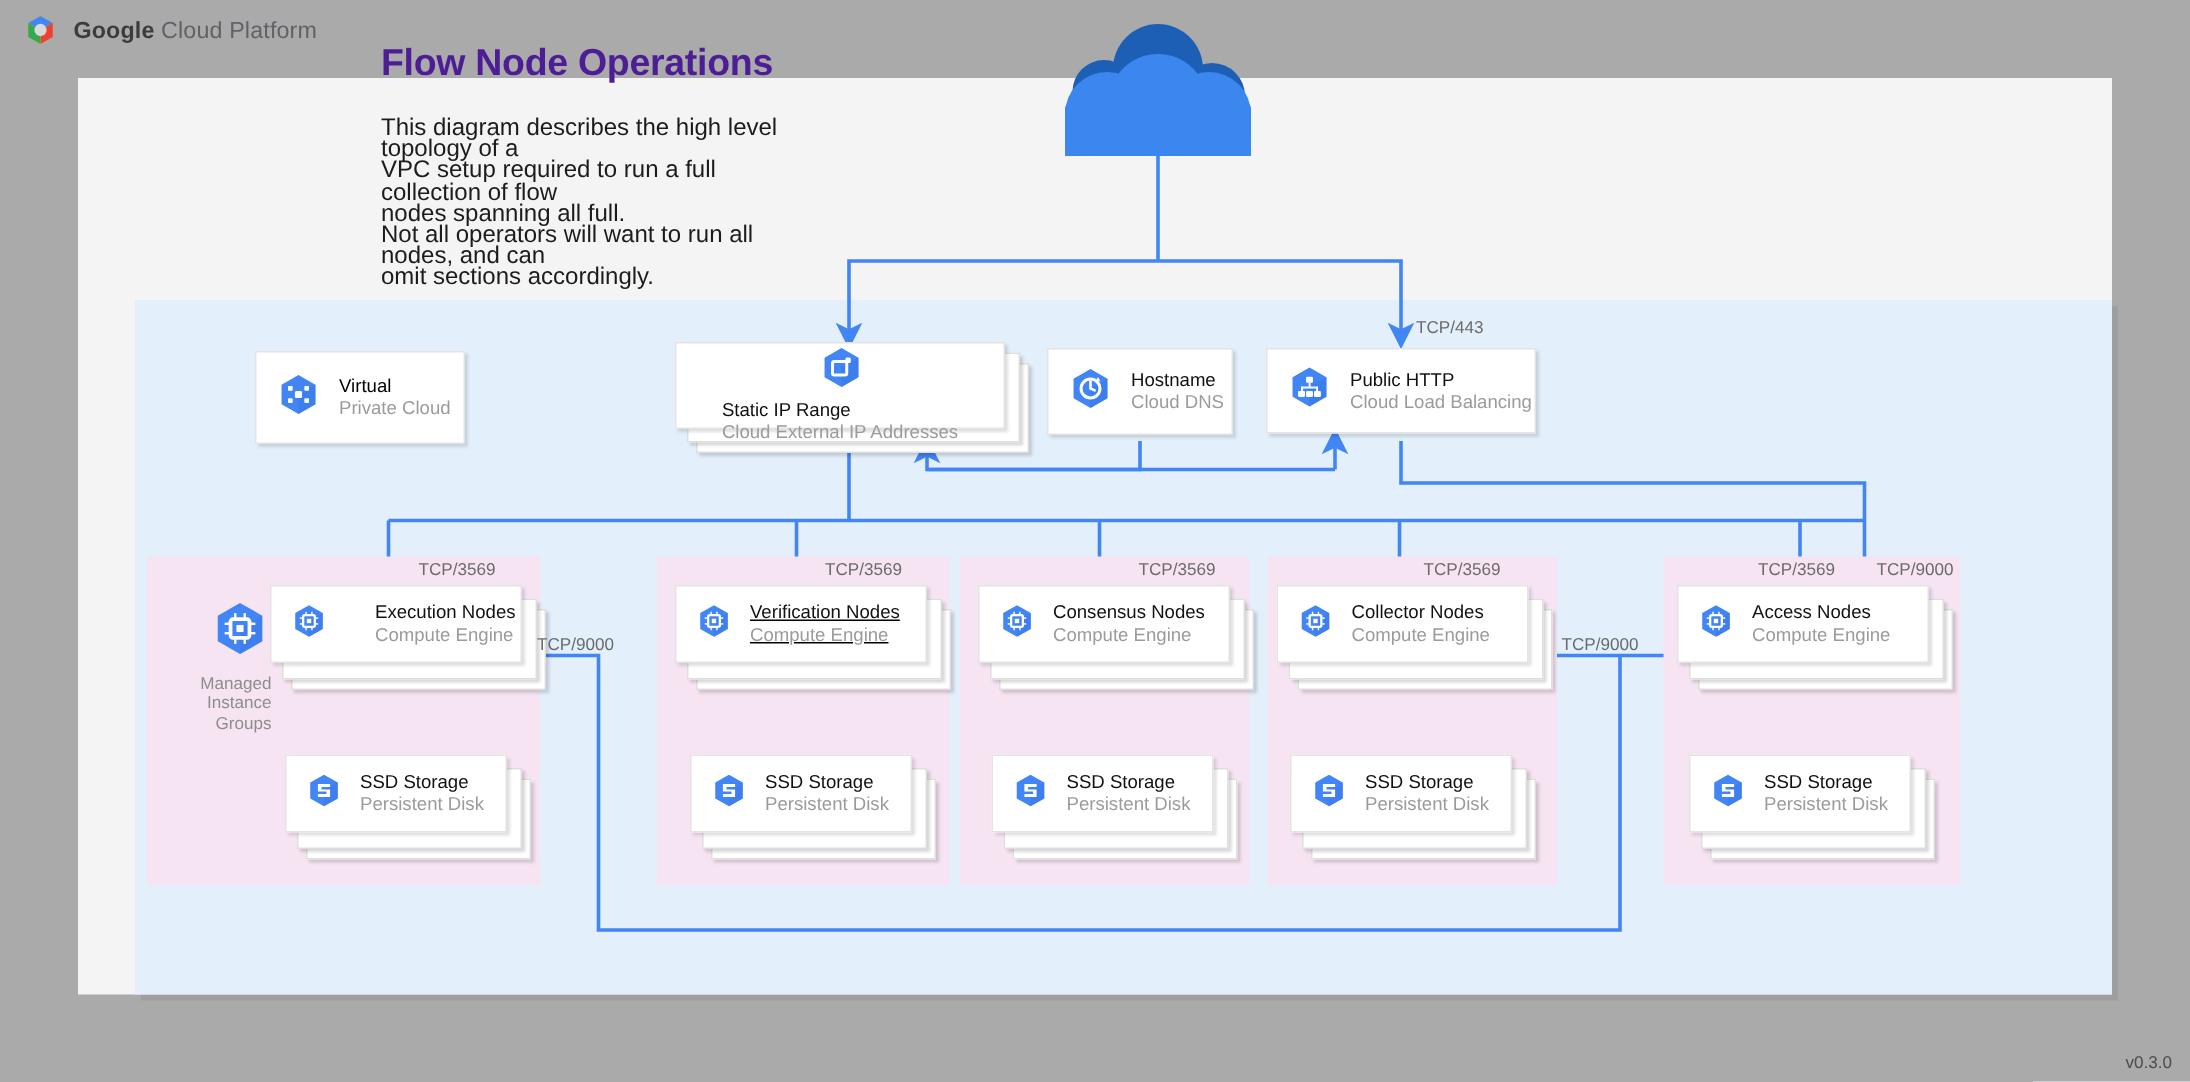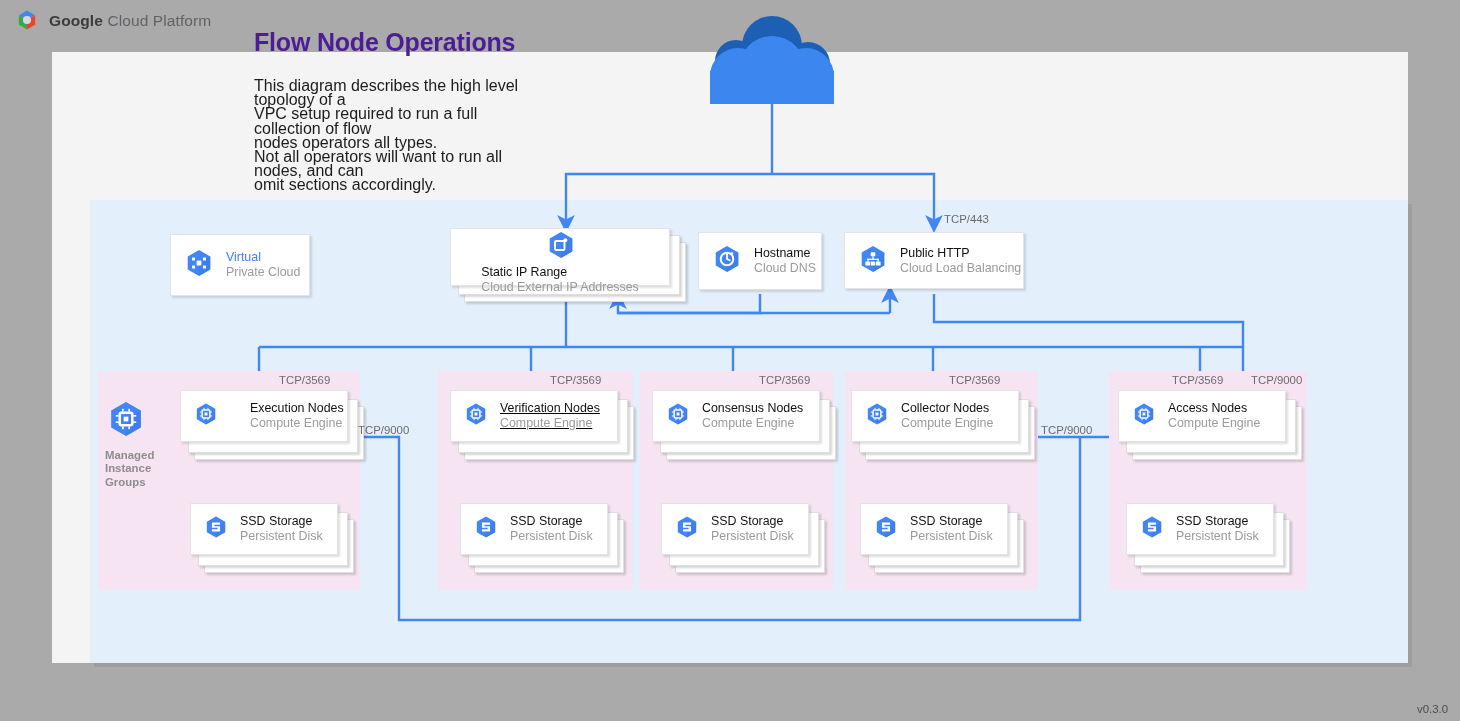--- a/index.html
+++ b/index.html
@@ -58,37 +58,37 @@
     position:absolute;background:#ffffff;border:1px solid #e3e3e3;
     display:flex;align-items:center;
     box-sizing:border-box;
     box-shadow:2px 2px 2px rgba(0,0,0,.13);
     z-index:3;
   }
   .card .ico{flex:0 0 auto;margin-left:12px;margin-right:11px;}
   .card .txt{display:flex;flex-direction:column;justify-content:center;}
   .card .t1{font-size:12.4px;color:#111;line-height:15px;white-space:nowrap;}
   .card .t2{font-size:12.4px;color:#9b9b9b;line-height:15px;white-space:nowrap;}
-  .card.muted .t1{color:#3b82f6;}
+  .card.muted .t1{color:#000000;}
 
   
   .stack{position:absolute;z-index:2;}
   .stack i{
     position:absolute;display:block;background:#fff;
     border:1px solid #dedede;
     box-shadow:2px 2px 2px rgba(0,0,0,.16);
   }
 
   
   .group{
     position:absolute;background:#f7e4f3;z-index:1;
   }
   .mig{
-    position:absolute;z-index:3;width:76px;text-align:left;
-    font-size:11.4px;font-weight:bold;color:#8d8d8d;line-height:13.5px;
+    position:absolute;z-index:3;width:76px;text-align:right;
+    font-size:11.4px;font-weight:normal;color:#8d8d8d;line-height:13.5px;
   }
   .mig .glyph{display:block;margin:0 auto 5px auto;}
 
   
   .port{
     position:absolute;z-index:5;font-size:11.4px;color:#6b6b6b;white-space:nowrap;
   }
 
   
   #version{
@@ -114,21 +114,21 @@
   </span>
 </div>
 
 <div id="canvas"></div>
 <div id="vpc"></div>
 
 <div id="title">Flow Node Operations</div>
 <div id="desc">
     <p>This diagram describes the high level topology of a</p>
     <p>VPC setup required to run a full collection of flow</p>
-    <p>nodes operators all types.</p>
+    <p>nodes spanning all full.</p>
     <p>Not all operators will want to run all nodes, and can</p>
     <p>omit sections accordingly.</p>
   </div>
 
 <div id="cloud">
   <svg width="184" height="96" viewBox="0 0 184 96">
     <g fill="#1d5fb5">
       <circle cx="92" cy="32" r="30"></circle>
       <circle cx="56" cy="47" r="21"></circle>
       <circle cx="128" cy="50" r="22"></circle>

